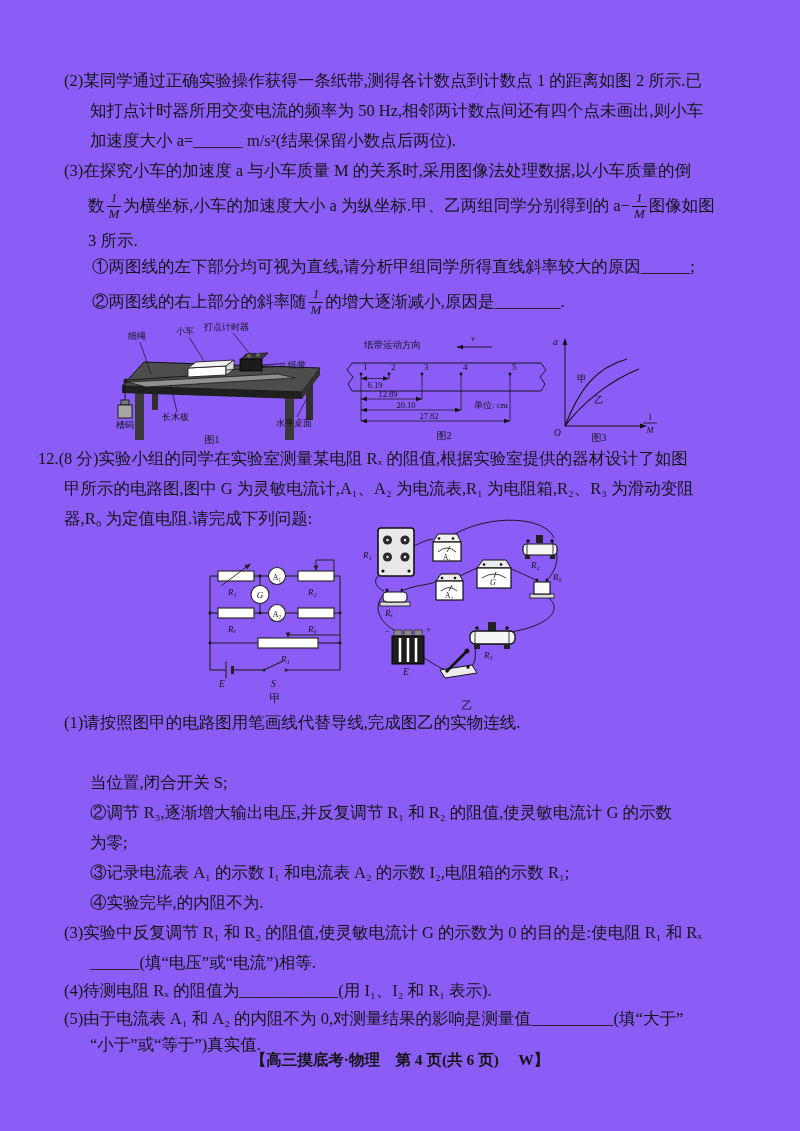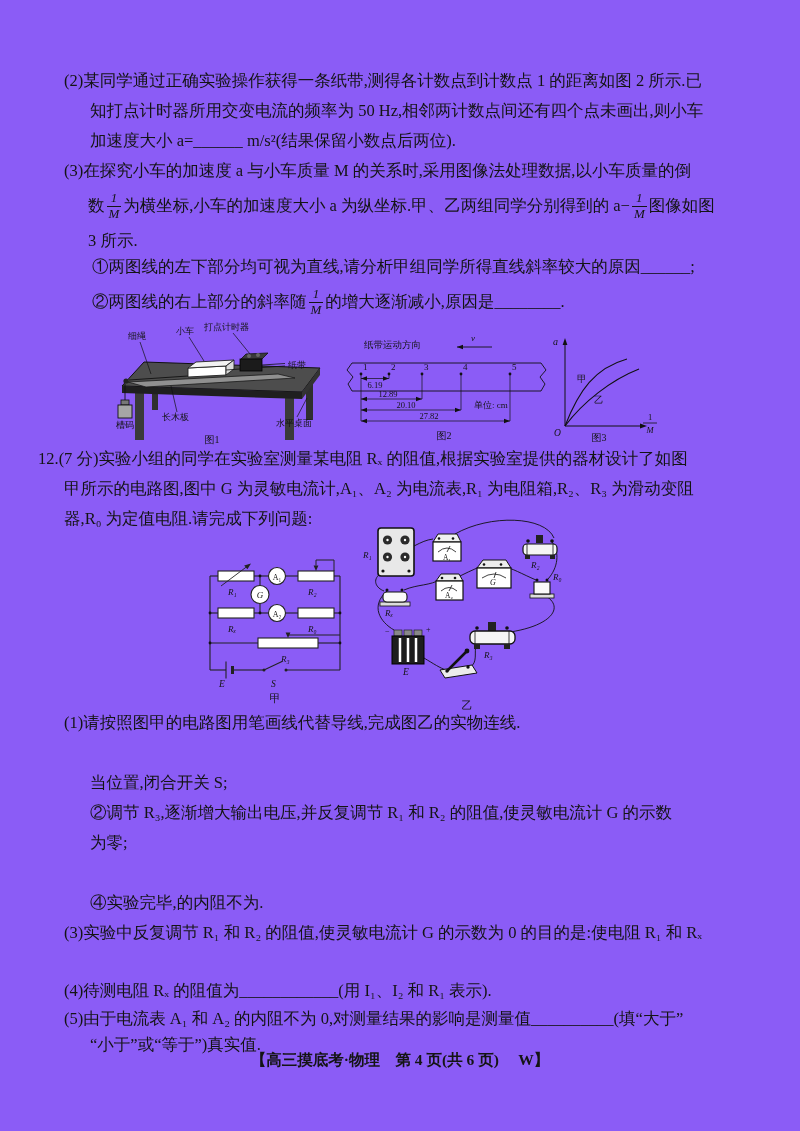--- a/index.html
+++ b/index.html
@@ -173,21 +173,21 @@
     <text x="30" y="52" font-size="9.5">甲</text>
     <text x="47" y="73" font-size="9.5">乙</text>
     <g>
       <text x="103" y="90" font-size="8.5" text-anchor="middle">1</text>
       <line x1="96" y1="93" x2="110" y2="93" stroke="#111" stroke-width="0.8"></line>
       <text x="103" y="103" font-size="8.5" text-anchor="middle" class="it">M</text>
     </g>
     <text x="52" y="111" font-size="10" text-anchor="middle">图3</text>
   </svg>
 
-  <div class="tl" style="left:38px;top:448px;">12.(7 分)实验小组的同学在实验室测量某电阻 Rₓ 的阻值,根据实验室提供的器材设计了如图</div>
+  <div class="tl" style="left:38px;top:448px;">12.(8 分)实验小组的同学在实验室测量某电阻 Rₓ 的阻值,根据实验室提供的器材设计了如图</div>
   <div class="tl" style="left:64px;top:478px;">甲所示的电路图,图中 G 为灵敏电流计,A₁、A₂ 为电流表,R₁ 为电阻箱,R₂、R₃ 为滑动变阻</div>
   <div class="tl" style="left:64px;top:508px;text-align:center;">器,R₀ 为定值电阻.请完成下列问题:</div>
 
   <svg class="fig" style="left:198px;top:540px;" width="165" height="165" viewBox="0 0 165 165">
     <g stroke="#222" stroke-width="1.1" fill="none">
       <line x1="12" y1="36" x2="20" y2="36"></line>
         <line x1="56" y1="36" x2="70.5" y2="36"></line>
       <line x1="87.5" y1="36" x2="100" y2="36"></line>
         <line x1="136" y1="36" x2="142" y2="36"></line>
       <line x1="12" y1="36" x2="12" y2="130"></line>
@@ -371,21 +371,23 @@
         <rect x="144" y="126" width="6" height="5" fill="#222"></rect>
     </g>
     <text x="124" y="140" font-size="9" class="it">R₃</text>
     <text x="107" y="191" font-size="11" text-anchor="middle">乙</text>
   </svg>
 
   <div class="tl" style="left:64px;top:712px;">(1)请按照图甲的电路图用笔画线代替导线,完成图乙的实物连线.</div>
   <div class="tl" style="left:90px;top:772px;">当位置,闭合开关 S;</div>
   <div class="tl" style="left:90px;top:802px;">②调节 R₃,逐渐增大输出电压,并反复调节 R₁ 和 R₂ 的阻值,使灵敏电流计 G 的示数</div>
   <div class="tl" style="left:90px;top:832px;">为零;</div>
+  <div class="tl" style="left:90px;top:862px;">③记录电流表 A₁ 的示数 I₁ 和电流表 A₂ 的示数 I₂,电阻箱的示数 R₁;</div>
   <div class="tl" style="left:90px;top:892px;">④实验完毕,的内阻不为.</div>
   <div class="tl" style="left:64px;top:922px;">(3)实验中反复调节 R₁ 和 R₂ 的阻值,使灵敏电流计 G 的示数为 0 的目的是:使电阻 R₁ 和 Rₓ</div>
+  <div class="tl" style="left:90px;top:952px;">______(填“电压”或“电流”)相等.</div>
   <div class="tl" style="left:64px;top:980px;">(4)待测电阻 Rₓ 的阻值为____________(用 I₁、I₂ 和 R₁ 表示).</div>
   <div class="tl" style="left:64px;top:1008px;">(5)由于电流表 A₁ 和 A₂ 的内阻不为 0,对测量结果的影响是测量值__________(填“大于”</div>
   <div class="tl" style="left:90px;top:1034px;">“小于”或“等于”)真实值.</div>
 
   <div class="footer">【高三摸底考·物理　第 4 页(共 6 页)　 W】</div>
 
 </div>
 
 </body></html>

